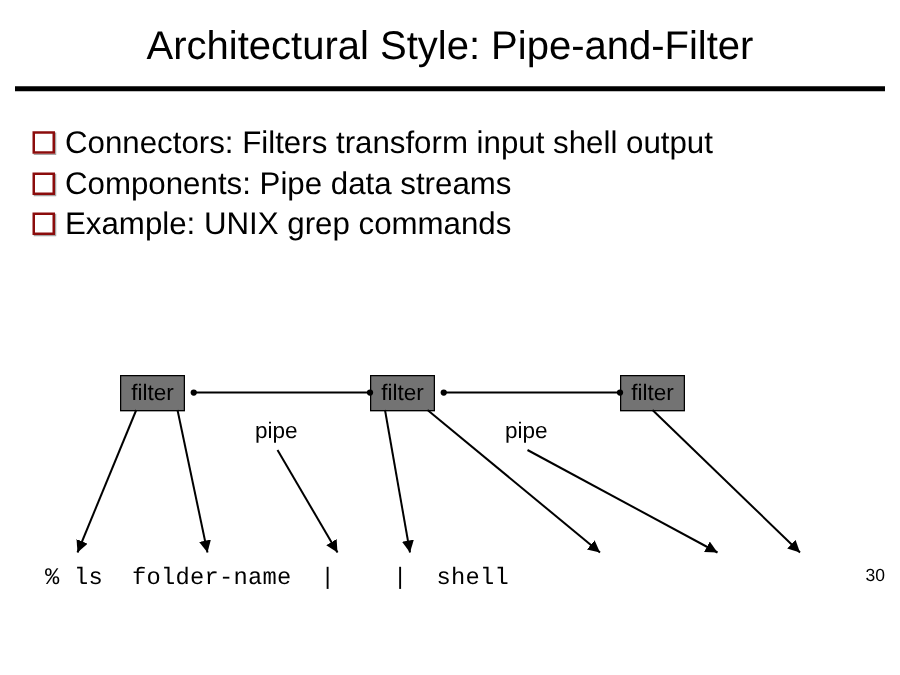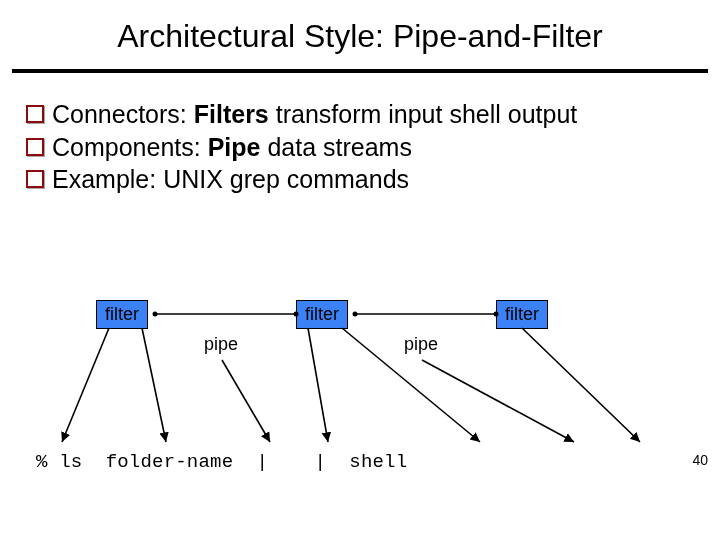--- a/index.html
+++ b/index.html
@@ -42,35 +42,35 @@
   .bullet-icon {
     width: 18px;
     height: 18px;
     border: 2px solid #8b0c0c;
     box-sizing: border-box;
     margin-right: 8px;
     margin-top: 6px;
     flex: 0 0 auto;
     box-shadow: 1px 1px 0 rgba(0,0,0,0.35);
   }
-  .bold { font-weight: 700; }
+  .bold { font-weight: 400; }
 
   .diagram {
     position: absolute;
     left: 0;
     top: 290px;
     width: 720px;
     height: 160px;
   }
   .box {
     position: absolute;
     border: 1.5px solid #000;
     padding: 3px 8px;
     font-size: 18px;
-    background: #3b82f6;
+    background: #737373;
   }
   .plabel {
     position: absolute;
     font-size: 18px;
   }
 
   .code {
     position: absolute;
     left: 36px;
     top: 435px;
@@ -165,14 +165,14 @@
   </svg>
 
   <div class="code">
     <span>% ls  </span>
     <span>folder-name</span>
     <span>  |  </span>
     <span>  |  </span>
     <span>shell</span>
   </div>
 
-  <div class="pagenum">40</div>
+  <div class="pagenum">30</div>
 </div>
 
 </body></html>

